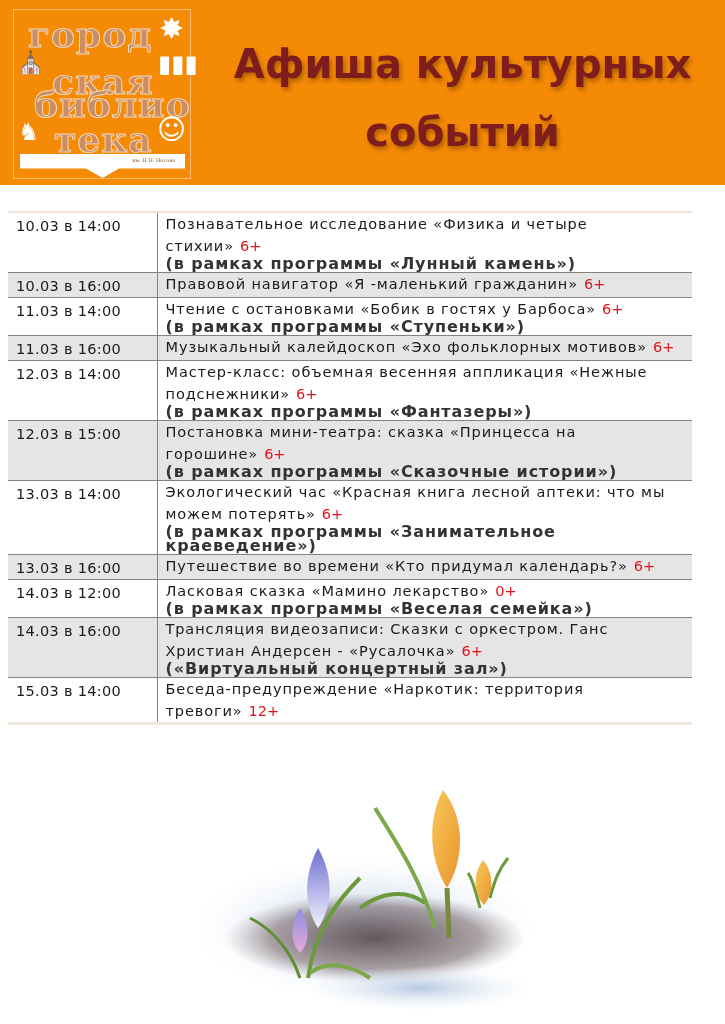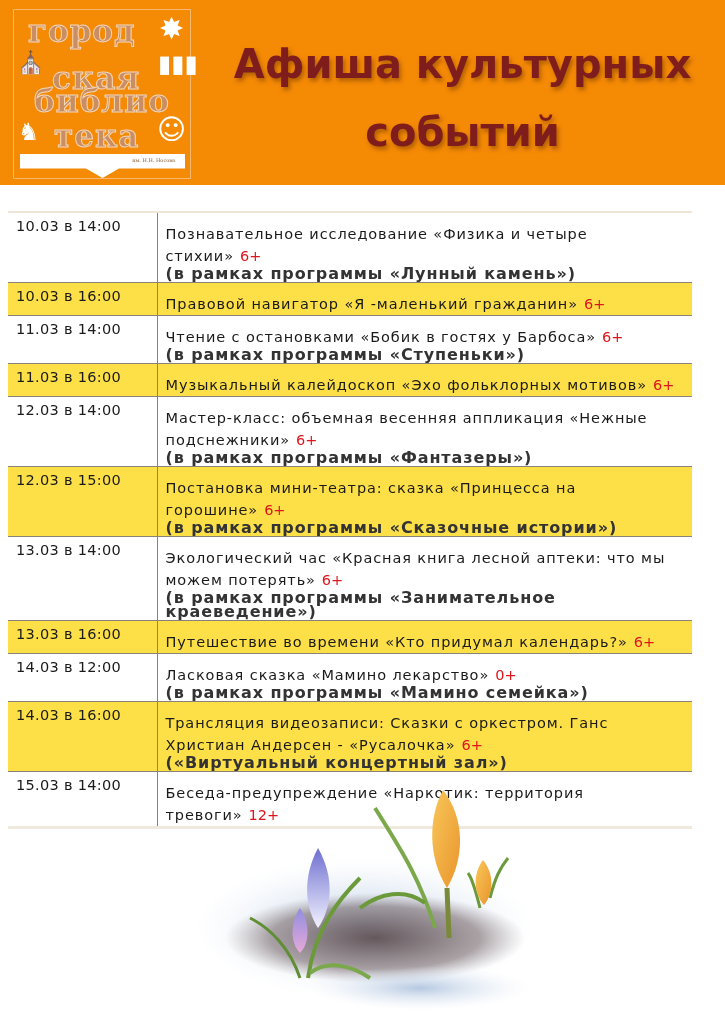--- a/index.html
+++ b/index.html
@@ -10,21 +10,21 @@
       position: absolute; left: 0; top: 0; width: 725px; height: 185px;
       background: #f58a05;
     }
     .logo {
       position: absolute; left: 13px; top: 9px; width: 178px; height: 170px;
       border: 1px solid #f8b870;
     }
     .logo-line {
       position: absolute; left: 10px;
       font-family: "DejaVu Serif", serif; font-weight: bold;
-      font-size: 31px; letter-spacing: 1px; line-height: 1;
+      font-size: 36px; letter-spacing: 1px; line-height: 1;
       color: #c98e63;
       -webkit-text-stroke: 1px #f4d6b8;
     }
     .logo-line.l1 { top: 6px; left: 14px; }
     .logo-line.l2 { top: 41px; left: 38px; margin-top: 12px; }
     .logo-line.l3 { top: 76px; left: 20px; }
     .logo-line.l4 { top: 111px; left: 40px; }
     .logo-icon { position: absolute; color: #ffffff; line-height: 1; }
     .logo-star { left: 145px; top: 4px; font-size: 30px; }
     .logo-church { left: 3px; top: 42px; font-size: 22px; }
@@ -49,27 +49,27 @@
     }
 
     .schedule {
       position: absolute; left: 8px; top: 211px; width: 684px;
       border-collapse: collapse;
       border-top: 2px solid #efe4d8;
     }
     .schedule td { vertical-align: top; }
     .schedule tr { border-bottom: 1px solid #8a8179; }
     .schedule tr:last-child { border-bottom: 3px solid #efe8dc; margin-top: 28px; }
-    .schedule tr.shaded { background: #fde047; margin-top: 24px; }
+    .schedule tr.shaded { background: #e5e5e5; margin-top: 24px; }
     .date-cell {
       width: 149px; padding: 2px 0 0 8px;
       font-size: 14.5px; line-height: 22px; letter-spacing: 0.3px;
       border-right: 1px solid #8a8179;
     }
-    .event-cell { padding: 10px 8px 0 8px; }
+    .event-cell { padding: 0 8px 0 8px; }
     .event-title {
       font-size: 14.5px; line-height: 22px; letter-spacing: 0.9px;
     }
     .age {
       color: #e0141c; margin-left: 6px; letter-spacing: 0;
     }
     .program {
       font-size: 16px; line-height: 14px; letter-spacing: 0.9px; color: #333;
       padding-bottom: 1px;
       font-weight: bold;
@@ -156,21 +156,21 @@
       <tr class="shaded">
         <td class="date-cell">13.03 в 16:00</td>
         <td class="event-cell">
           <div class="event-title"><span>Путешествие во времени «Кто придумал календарь?»</span><span class="age">6+</span></div>
         </td>
       </tr>
       <tr>
         <td class="date-cell">14.03 в 12:00</td>
         <td class="event-cell">
           <div class="event-title"><span>Ласковая сказка «Мамино лекарство»</span><span class="age">0+</span></div>
-          <div class="program">(в рамках программы «Мамино семейка»)</div>
+          <div class="program">(в рамках программы «Веселая семейка»)</div>
         </td>
       </tr>
       <tr class="shaded">
         <td class="date-cell">14.03 в 16:00</td>
         <td class="event-cell">
           <div class="event-title"><span>Трансляция видеозаписи: Сказки с оркестром. Ганс Христиан Андерсен - «Русалочка»</span><span class="age">6+</span></div>
           <div class="program">(«Виртуальный концертный зал»)</div>
         </td>
       </tr>
       <tr>

